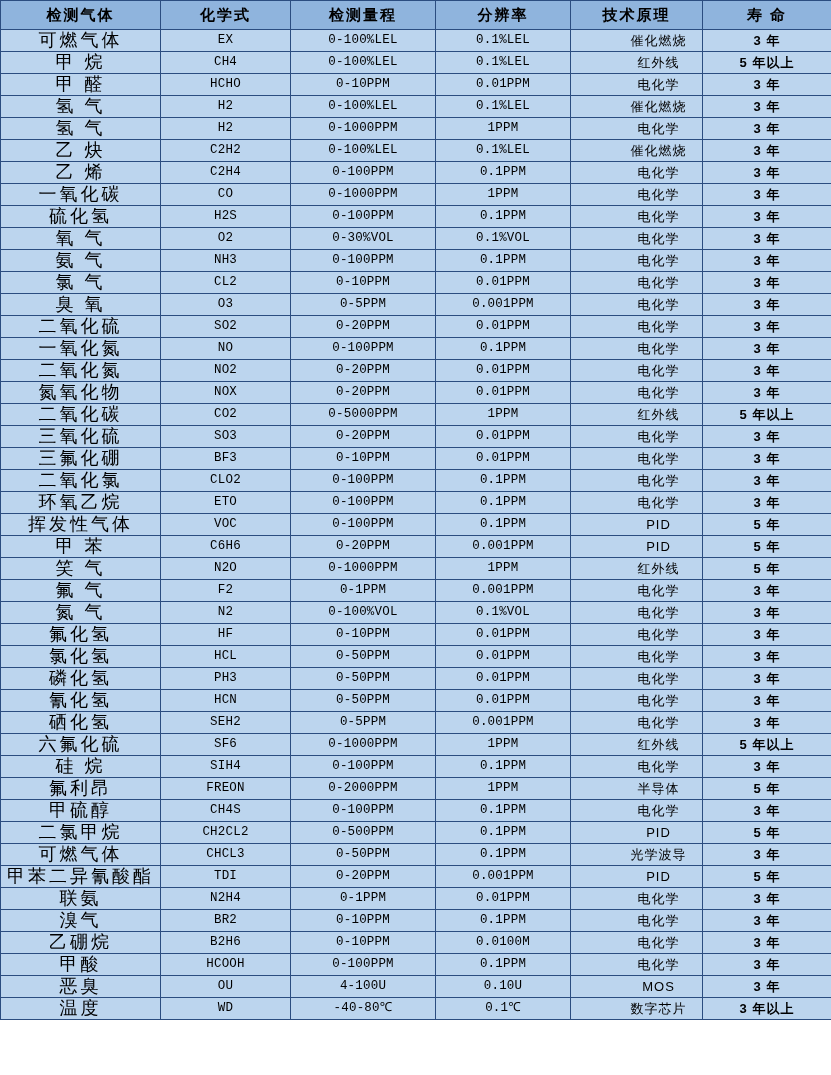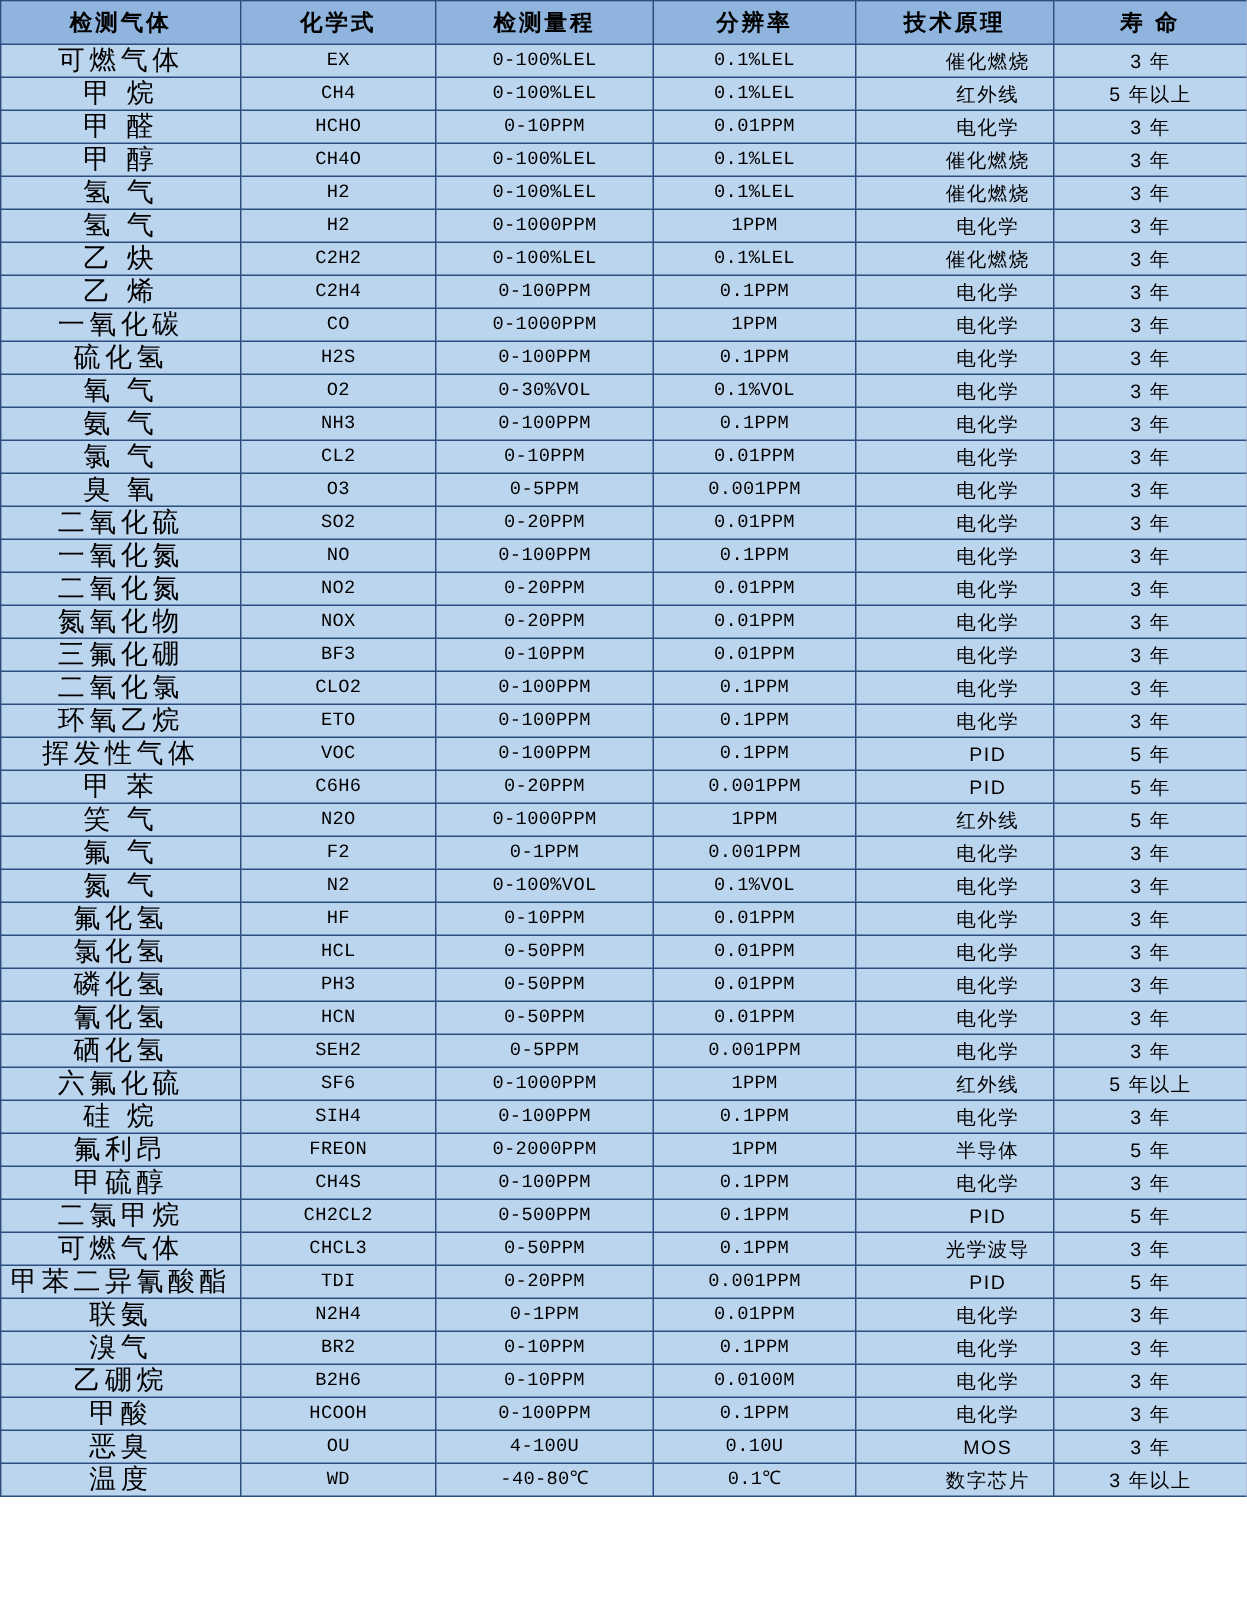--- a/index.html
+++ b/index.html
@@ -61,20 +61,21 @@
     font-family: "Liberation Mono", monospace;
     font-size: 12.5px;
     letter-spacing: 0.2px;
   }
   table.gas-table tbody td.tech {
     letter-spacing: 1px;
     padding-left: 44px;
   }
   table.gas-table tbody td.life {
     letter-spacing: 1px;
+    font-weight: bold;
   }
 </style>
 </head>
 <body>
 
 <div id="table-wrap">
   <table class="gas-table">
     <colgroup>
       <col class="c0">
         <col class="c1">
@@ -112,28 +113,20 @@
         </tr>
         <tr>
           <td class="name">甲 醛</td>
           <td class="formula">HCHO</td>
           <td class="range">0-10PPM</td>
           <td class="res">0.01PPM</td>
           <td class="tech">电化学</td>
           <td class="life">3 年</td>
         </tr>
         <tr>
-          <td class="name">甲 醇</td>
-          <td class="formula">CH4O</td>
-          <td class="range">0-100%LEL</td>
-          <td class="res">0.1%LEL</td>
-          <td class="tech">催化燃烧</td>
-          <td class="life">3 年</td>
-        </tr>
-        <tr>
           <td class="name">氢 气</td>
           <td class="formula">H2</td>
           <td class="range">0-100%LEL</td>
           <td class="res">0.1%LEL</td>
           <td class="tech">催化燃烧</td>
           <td class="life">3 年</td>
         </tr>
         <tr>
           <td class="name">氢 气</td>
           <td class="formula">H2</td>
@@ -226,20 +219,36 @@
           <td class="name">二氧化氮</td>
           <td class="formula">NO2</td>
           <td class="range">0-20PPM</td>
           <td class="res">0.01PPM</td>
           <td class="tech">电化学</td>
           <td class="life">3 年</td>
         </tr>
         <tr>
           <td class="name">氮氧化物</td>
           <td class="formula">NOX</td>
+          <td class="range">0-20PPM</td>
+          <td class="res">0.01PPM</td>
+          <td class="tech">电化学</td>
+          <td class="life">3 年</td>
+        </tr>
+        <tr>
+          <td class="name">二氧化碳</td>
+          <td class="formula">CO2</td>
+          <td class="range">0-5000PPM</td>
+          <td class="res">1PPM</td>
+          <td class="tech">红外线</td>
+          <td class="life">5 年以上</td>
+        </tr>
+        <tr>
+          <td class="name">三氧化硫</td>
+          <td class="formula">SO3</td>
           <td class="range">0-20PPM</td>
           <td class="res">0.01PPM</td>
           <td class="tech">电化学</td>
           <td class="life">3 年</td>
         </tr>
         <tr>
           <td class="name">三氟化硼</td>
           <td class="formula">BF3</td>
           <td class="range">0-10PPM</td>
           <td class="res">0.01PPM</td>

